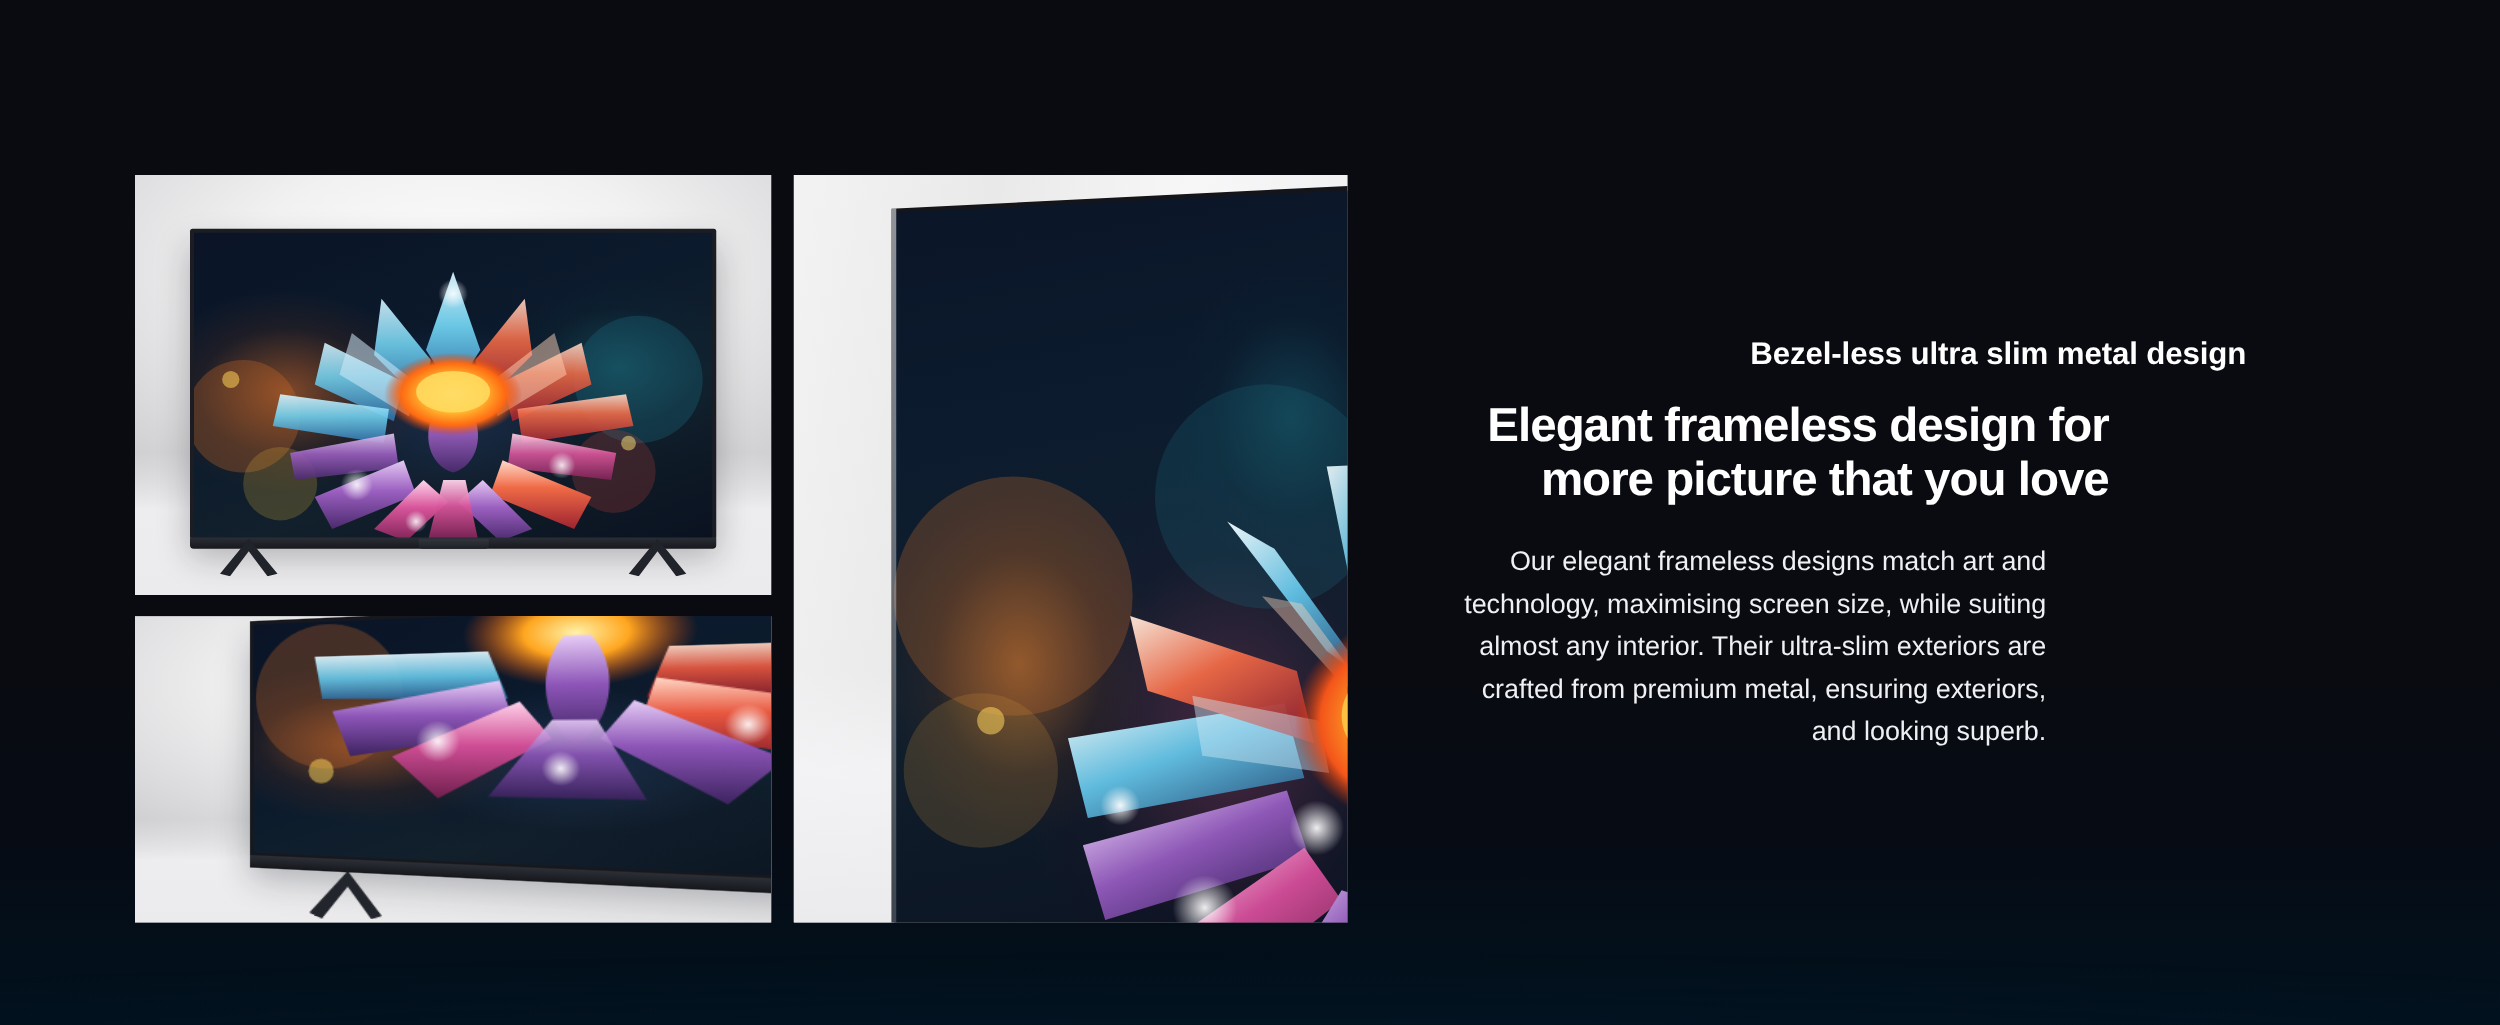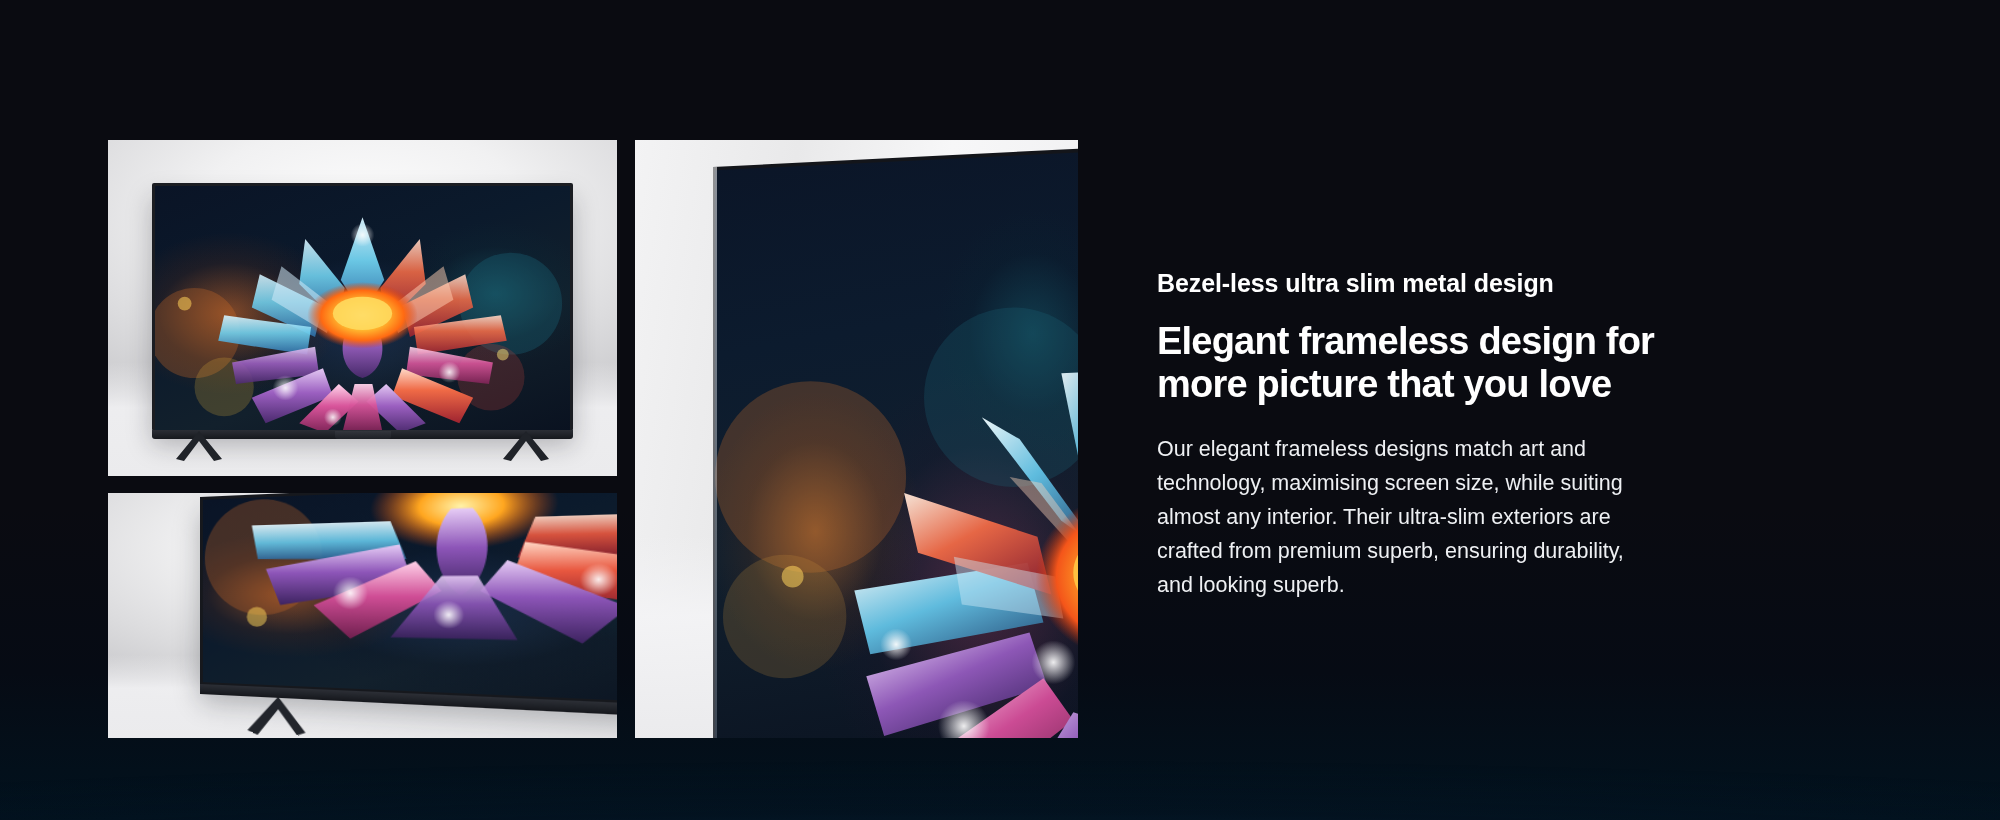--- a/index.html
+++ b/index.html
@@ -153,20 +153,21 @@
     position:absolute; left:0; top:0; bottom:0; width:4px;
     background:linear-gradient(to bottom, rgba(255,255,255,.55), rgba(180,190,205,.25));
   }
 
   
   .copy{
     position:absolute;
     left:1157px; top:268px;
     width:640px;
     color:#ffffff;
+    text-align:right;
   }
   .eyebrow{
     font-size:25px; font-weight:bold; line-height:1.2;
     letter-spacing:-.1px;
     color:#ffffff;
   }
   .headline{
     margin-top:22px;
     font-size:38px; font-weight:bold; line-height:1.14;
     letter-spacing:-.8px;
@@ -429,16 +430,16 @@
         </div>
       </div>
       <div class="edge-sheen"></div>
     </div>
   </div>
 </div>
 
 <div class="copy">
   <div class="eyebrow">Bezel-less ultra slim metal design</div>
   <h1 class="headline">Elegant frameless design for more picture that you love</h1>
-  <p class="body">Our elegant frameless designs match art and technology, maximising screen size, while suiting almost any interior. Their ultra-slim exteriors are crafted from premium superb, ensuring durability, and looking superb.</p>
+  <p class="body">Our elegant frameless designs match art and technology, maximising screen size, while suiting almost any interior. Their ultra-slim exteriors are crafted from premium metal, ensuring exteriors, and looking superb.</p>
 </div>
 
 <div class="bottom-glow"></div>
 
 </body></html>

